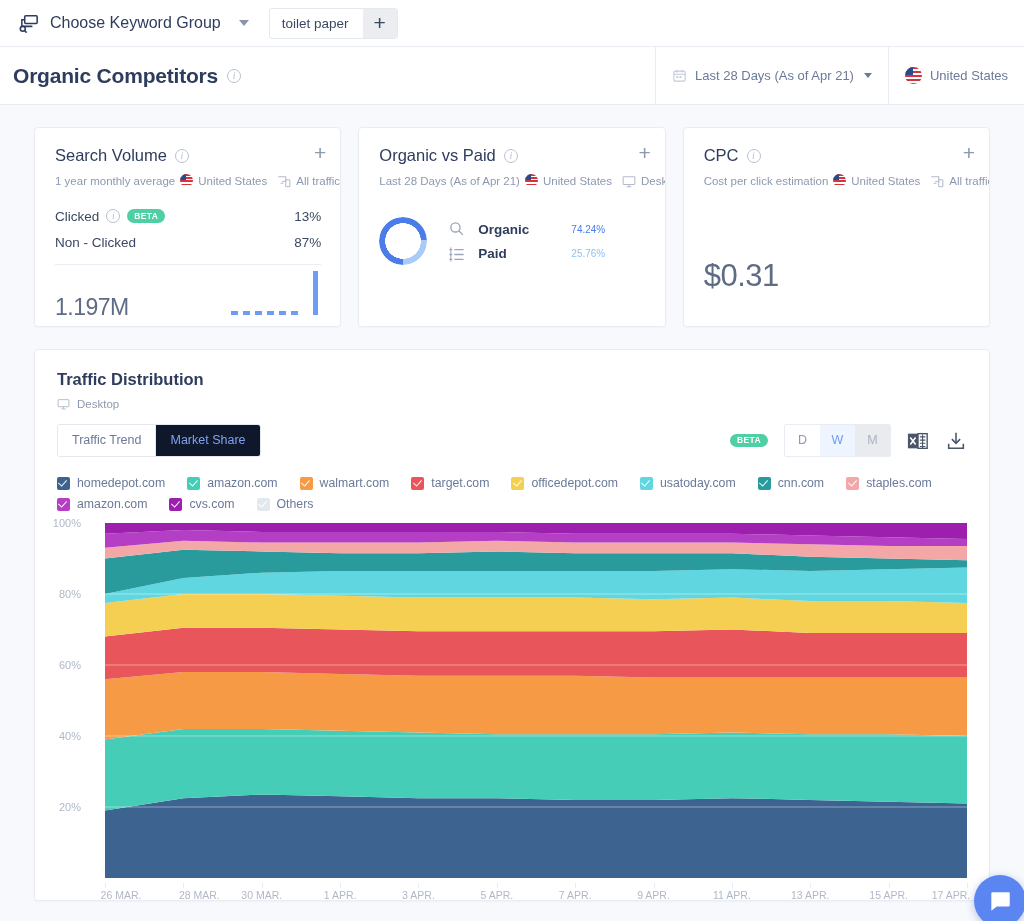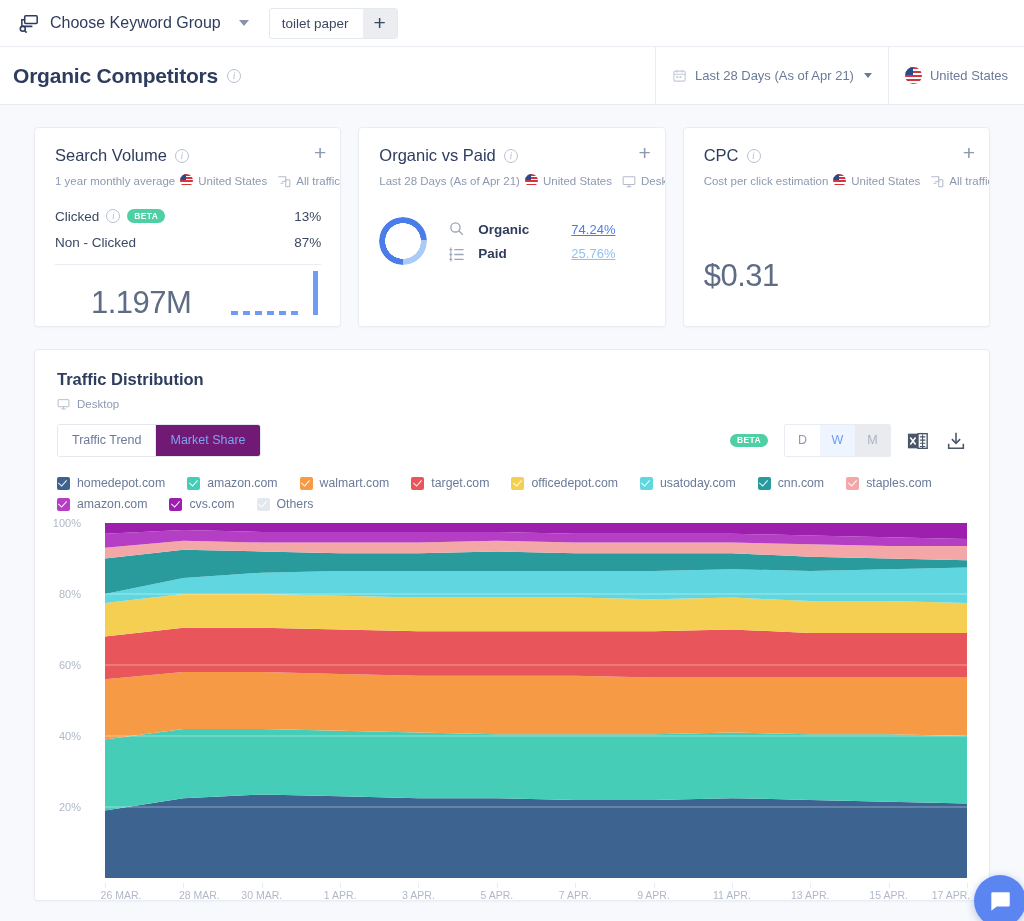--- a/index.html
+++ b/index.html
@@ -108,53 +108,53 @@
     color: #3b4863; height: 26px;
   }
   .sv-row .lbl { display: flex; align-items: center; gap: 7px; }
   .sv-row .val { margin-left: auto; color: #3b4863; }
   .beta {
     background: #4ecfa4; color: #fff; font-size: 8.5px; font-weight: bold;
     letter-spacing: .4px; border-radius: 9px; padding: 2.5px 7px; line-height: 1;
   }
   .sv-divider { border-top: 1px solid #e9edf3; margin-top: 9px; }
   .sv-big-wrap { display: flex; align-items: flex-end; margin-top: 6px; }
-  .sv-big { font-size: 31px; color: #5e6c85; font-weight: 300; letter-spacing: -0.5px; margin-left: 36px;}
+  .sv-big { font-size: 23px; color: #5e6c85; font-weight: 300; letter-spacing: -0.5px;}
   .spark { margin-left: auto; position: relative; width: 90px; height: 50px; }
   .spark .dashline {
     position: absolute; left: 0; bottom: 6px; width: 72px; height: 4px;
     background: repeating-linear-gradient(to right, #6e9bf5 0 7px, transparent 7px 12px);
   }
   .spark .bar {
     position: absolute; right: 3px; bottom: 6px; width: 5px; height: 44px;
     background: #6e9bf5;
   }
 
   .op-body { display: flex; align-items: center; margin-top: 30px; }
   .donut { width: 48px; height: 48px; border-radius: 50%; flex: 0 0 auto; }
   .op-icons { display: flex; flex-direction: column; gap: 9px; margin-left: 21px; }
   .op-ic { width: 17px; height: 17px; color: #8d99b0; }
   .op-labels { display: flex; flex-direction: column; gap: 7px; margin-left: 13px; }
   .op-lbl { font-size: 13.5px; font-weight: bold; color: #2e3c5d; line-height: 17px; }
   .op-vals { display: flex; flex-direction: column; gap: 7px; margin-left: 42px; }
-  .op-val { font-size: 13px; line-height: 17px; text-decoration: underline; }
+  .op-val { font-size: 10px; line-height: 17px; }
 
   .cpc-big { font-size: 31px; color: #5e6c85; font-weight: 300; margin-top: 71px; letter-spacing: -0.5px;}
 
   
   .td-card { margin: 22px 34px 0 34px; height: 552px; padding: 20px 22px 0 22px; overflow: hidden;}
   .td-title { font-size: 16.5px; font-weight: bold; color: #2e3c5d; }
   .td-sub { margin-top: 9px; font-size: 11.5px; color: #8d99b0; display:flex; align-items:center; gap:6px;}
   .td-controls { display: flex; align-items: center; margin-top: 14px; }
   .tabs { display: flex; border: 1px solid #e4e8ef; border-radius: 3px; overflow: hidden; }
   .tab {
     padding: 0 14px; height: 31px; line-height: 31px; font-size: 12.5px;
     color: #6b7a99; background: #fff;
   }
-  .tab.active { background: #701a75; color: #7fa2ef; border-left: 1px solid #e4e8ef;}
+  .tab.active { background: #0f172a; color: #7fa2ef; border-left: 1px solid #e4e8ef;}
   .td-right { margin-left: auto; display: flex; align-items: center; gap: 16px; }
   .dwm { display: flex; border: 1px solid #e9edf3; border-radius: 2px; overflow: hidden;}
   .dwm span {
     width: 35px; height: 31px; line-height: 31px; text-align: center;
     font-size: 12.5px; color: #8d99b0; background: #fff;
   }
   .dwm span.sel { background: #eff5fe; color: #6e9bf5; }
   .dwm span.dis { background: #e9ebee; color: #aab2c2; }
   .xls, .dl { width: 22px; height: 22px; color: #5a6madd; }
 

